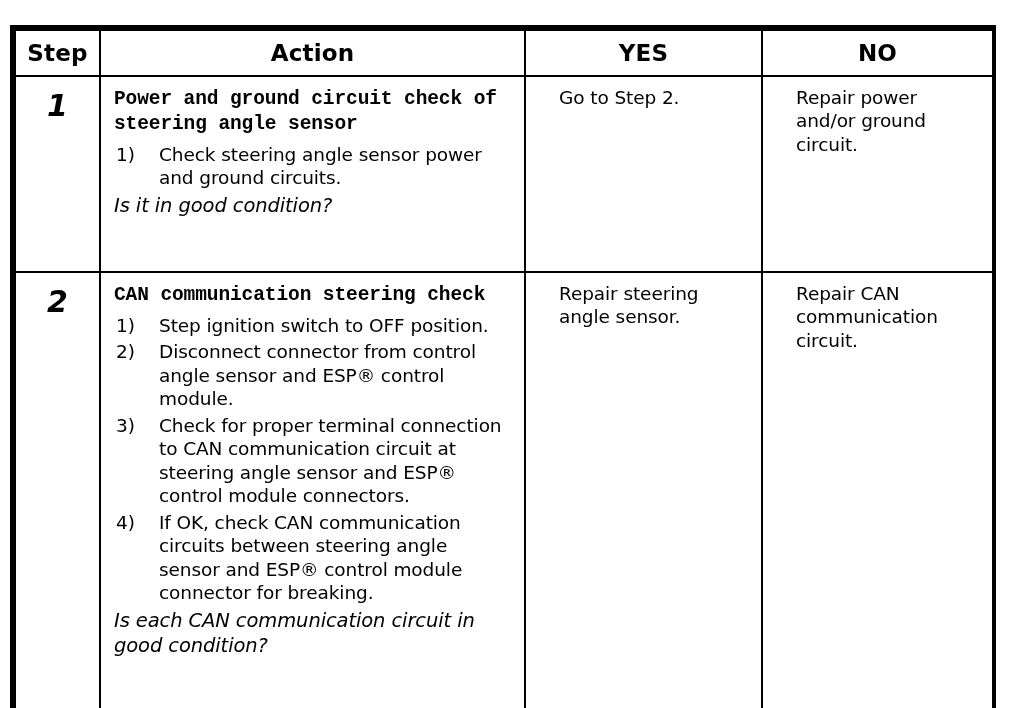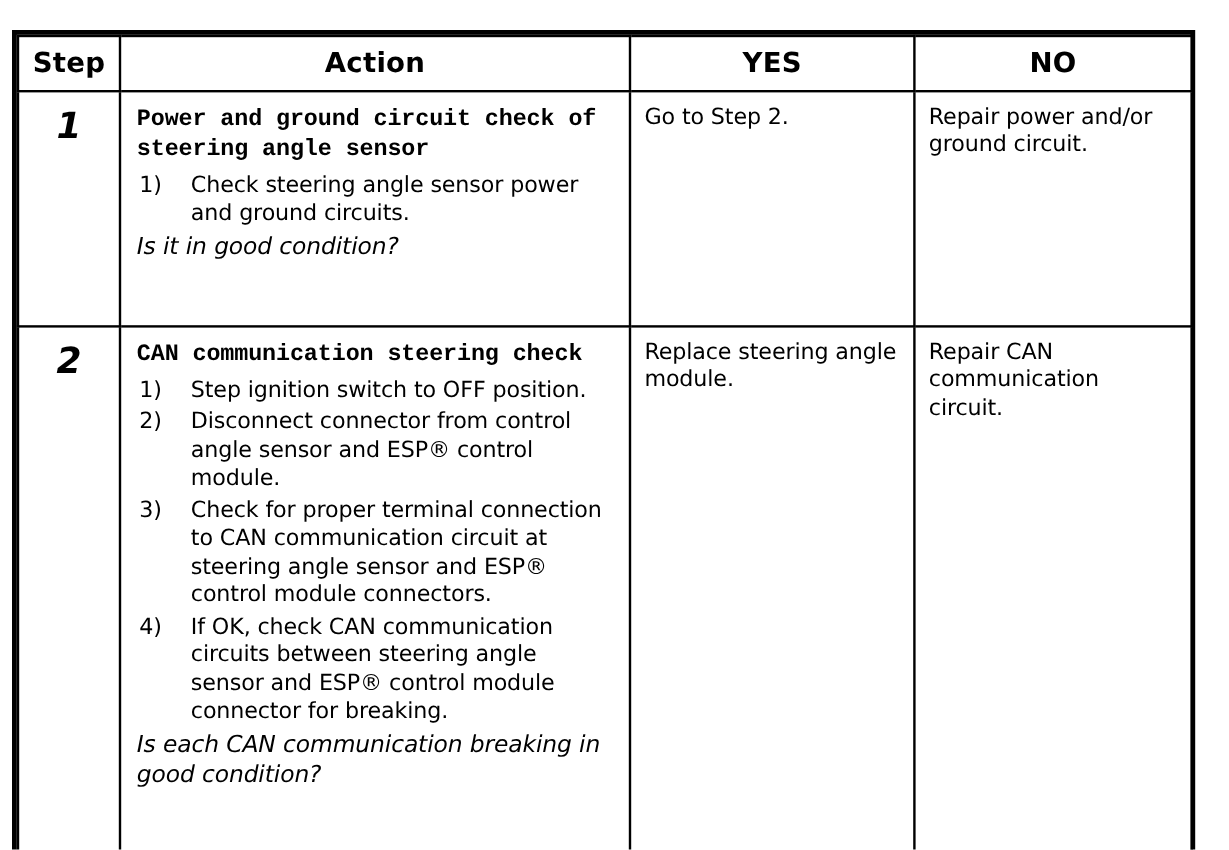--- a/index.html
+++ b/index.html
@@ -126,20 +126,21 @@
   }
 
   
   td.yesno-cell {
     padding: 9px 10px 10px 11px;
   }
   .yesno-text {
     font-size: 18.5px;
     line-height: 1.27;
     letter-spacing: -0.1px;
+    margin-left: 22px;
   }
 
   
   tr.row-1 td { height: 172px; }
   tr.row-2 td { height: 469px; }
 </style>
 </head>
 <body>
 
 <div class="sheet">
@@ -200,24 +201,24 @@
               </li>
               <li>
                 <span class="mk">3)</span>
                 <span>Check for proper terminal connection to CAN communication circuit at steering angle sensor and ESP® control module connectors.</span>
               </li>
               <li>
                 <span class="mk">4)</span>
                 <span>If OK, check CAN communication circuits between steering angle sensor and ESP® control module connector for breaking.</span>
               </li>
             </ol>
-            <p class="act-question">Is each CAN communication breaking in good condition?</p>
-          </td>
-          <td class="yesno-cell">
-            <div class="yesno-text">Replace steering angle module.</div>
+            <p class="act-question">Is each CAN communication circuit in good condition?</p>
+          </td>
+          <td class="yesno-cell">
+            <div class="yesno-text">Repair steering angle sensor.</div>
           </td>
           <td class="yesno-cell">
             <div class="yesno-text">Repair CAN communication circuit.</div>
           </td>
         </tr>
 
       </tbody>
     </table>
   </div>
 </div>

